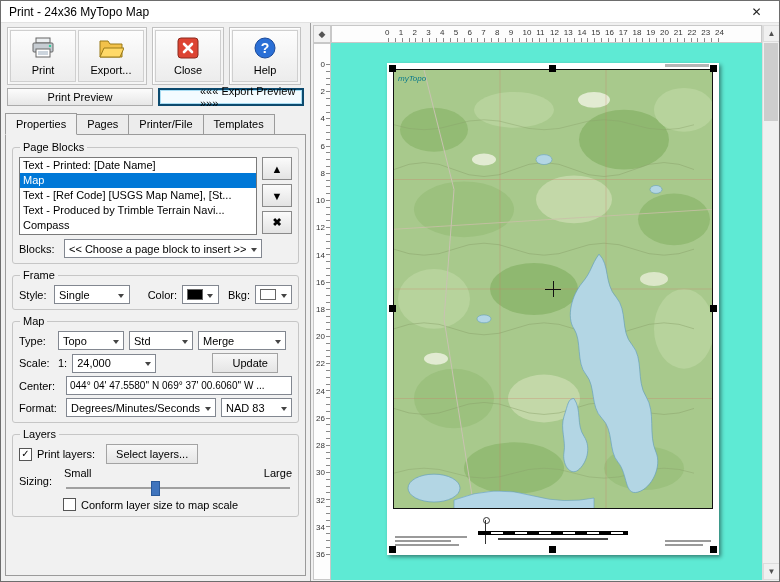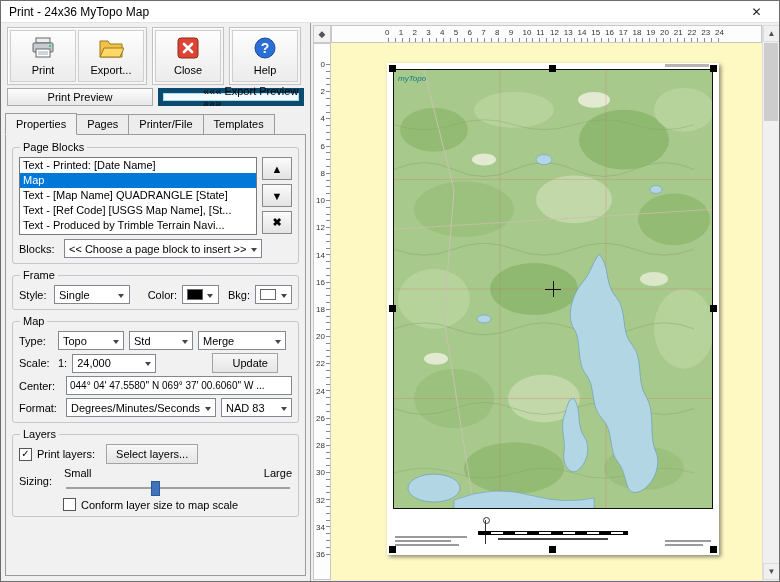--- a/index.html
+++ b/index.html
@@ -18,21 +18,21 @@
 
   
   .toolbar { margin:4px 6px 0; display:flex; gap:5px; }
   .tgroup { display:flex; gap:2px; border:1px solid #c2c2c2; background:#f5f5f5; padding:2px; box-shadow:inset 1px 1px 0 #fff; }
   .tbtn { width:66px; height:52px; display:flex; flex-direction:column; align-items:center; justify-content:center; gap:2px; background:linear-gradient(#fdfdfd,#ececec); border:1px solid #cfcfcf; cursor:default; }
   .tbtn .lbl { font-size:11px; }
 
   .preview-row { margin:3px 6px 0; display:flex; gap:5px; }
   .wide-btn { height:18px; border:1px solid #ababab; background:linear-gradient(#fcfcfc,#e7e7e7); display:flex; align-items:center; justify-content:center; font-size:11px; }
   .pp-btn { width:146px; }
-  .ep-btn { flex:1; background:#f3fbff; border:5px solid #0c4a6e; box-shadow:inset 0 0 0 1px #a8dcf2;padding-left:40px; }
+  .ep-btn { flex:1; background:#f3fbff; border:2px solid #0c4a6e; box-shadow:inset 0 0 0 1px #a8dcf2;padding-left:40px; }
 
   
   .tab-bar { margin:8px 0 0 4px; display:flex; position:relative; z-index:2;text-align:right; }
   .tab { padding:3px 10px 4px; border:1px solid #9b9b9b; border-left:none; background:#ececec; }
   .tab:first-child { border-left:1px solid #9b9b9b; }
   .tab.active { background:#f1f1f1; border-bottom:1px solid #f1f1f1; padding-top:4px; margin-top:-1px; }
   .tab-panel { margin:-1px 4px 0 4px; border:1px solid #9b9b9b; background:#f1f1f1; height:442px; position:relative; z-index:1; padding-top:1px; }
 
   
   .group { position:relative; border:1px solid #c6c6c6; border-radius:3px; margin:11px 6px 0; padding:9px 6px 5px; }
@@ -73,21 +73,21 @@
   .h-ruler { position:absolute; left:20px; top:2px; width:431px; height:18px; background:#fdfdfd; border:1px solid #c8c8c8; overflow:hidden; }
   .h-scale { position:absolute; left:56px; top:0; width:334px; height:18px; }
   .h-scale span { position:absolute; top:2px; font-size:8px; color:#333; }
   .h-scale::after { content:""; position:absolute; left:0; top:12px; width:334px; height:5px;
       background:repeating-linear-gradient(90deg,#888 0 1px,transparent 1px 6.875px); }
   .v-ruler { position:absolute; left:2px; top:20px; width:18px; height:537px; background:#fdfdfd; border:1px solid #c8c8c8; overflow:hidden; }
   .v-scale { position:absolute; left:0; top:20px; width:18px; height:492px; }
   .v-scale span { position:absolute; left:0; width:11px; text-align:right; font-size:8px; color:#333; }
   .v-scale::after { content:""; position:absolute; top:0; left:12px; width:5px; height:492px;
       background:repeating-linear-gradient(180deg,#888 0 1px,transparent 1px 6.8px); }
-  .canvas { position:absolute; left:20px; top:20px; width:431px; height:537px; background:#fef9c3; overflow:hidden; }
+  .canvas { position:absolute; left:20px; top:20px; width:431px; height:537px; background:#5eead4; overflow:hidden; }
 
   .scrollbar { position:absolute; right:0; top:2px; width:17px; height:555px; background:#f0f0f0; border-left:1px solid #dcdcdc; }
   .sb-btn { position:absolute; left:0; width:17px; height:17px; background:#f0f0f0; display:flex; align-items:center; justify-content:center; font-size:8px; color:#505050; border:1px solid #dcdcdc; }
   .sb-up { top:0; } .sb-down { bottom:0; }
   .sb-thumb { position:absolute; left:1px; right:1px; top:18px; height:78px; background:#cdcdcd; }
 
   
   .page { position:absolute; left:56px; top:20px; width:332px; height:492px; background:#fff; box-shadow:2px 2px 4px rgba(0,0,0,.45); }
   .map-img { position:absolute; left:6px; top:6px; right:6px; bottom:46px; border:1px solid #111; overflow:hidden; background:#a8c98c; }
   .map-img svg { display:block; width:100%; height:100%; }
@@ -200,21 +200,20 @@
         </div>
 
       <div class="tab-panel">
 
         <div class="group">
           <span class="glabel">Page Blocks</span>
           <div class="pb-body">
             <div class="listbox">
                 <div class="list-item">Text - Printed: [Date Name]</div>
                 <div class="list-item selected">Map</div>
-                <div class="list-item">Text - [Map Name] QUADRANGLE  [State]</div>
                 <div class="list-item">Text - [Ref Code]  [USGS Map Name], [St...</div>
                 <div class="list-item">Text - Produced by Trimble Terrain Navi...</div>
                 <div class="list-item">Compass</div>
               </div>
             <div class="side-btns">
               <div class="sq-btn">
                   <span>▲</span>
                 </div>
               <div class="sq-btn">
                   <span>▼</span>

